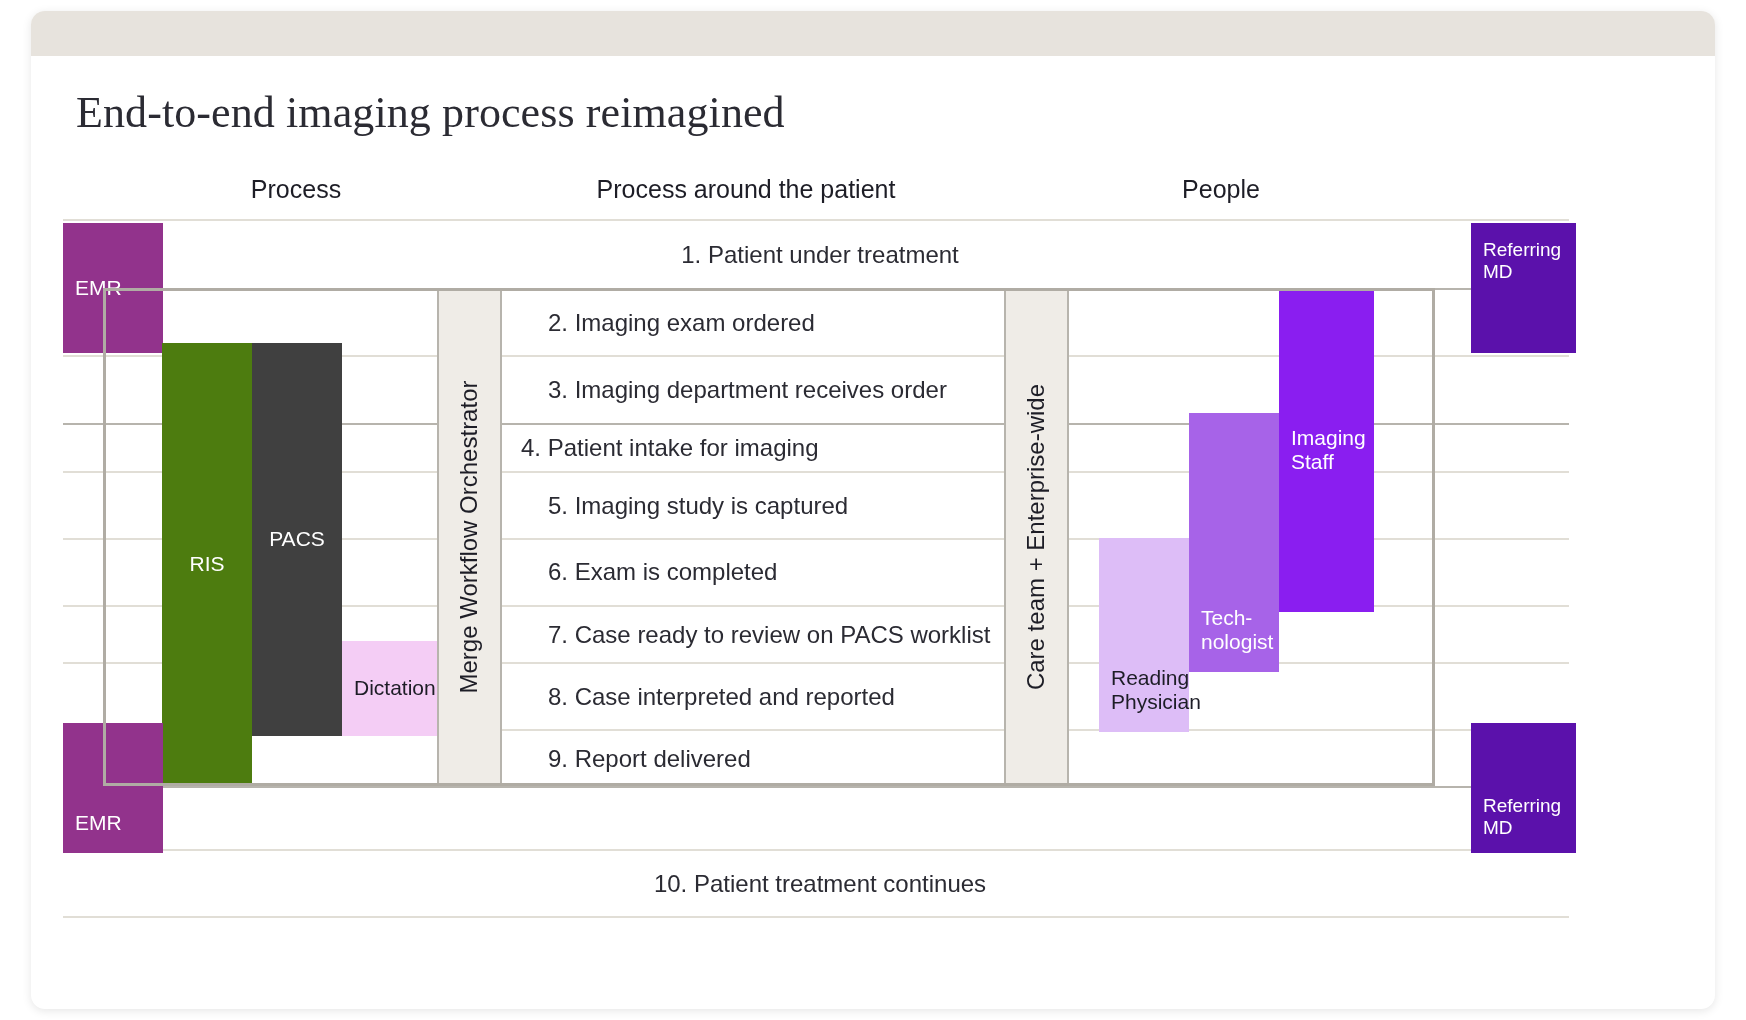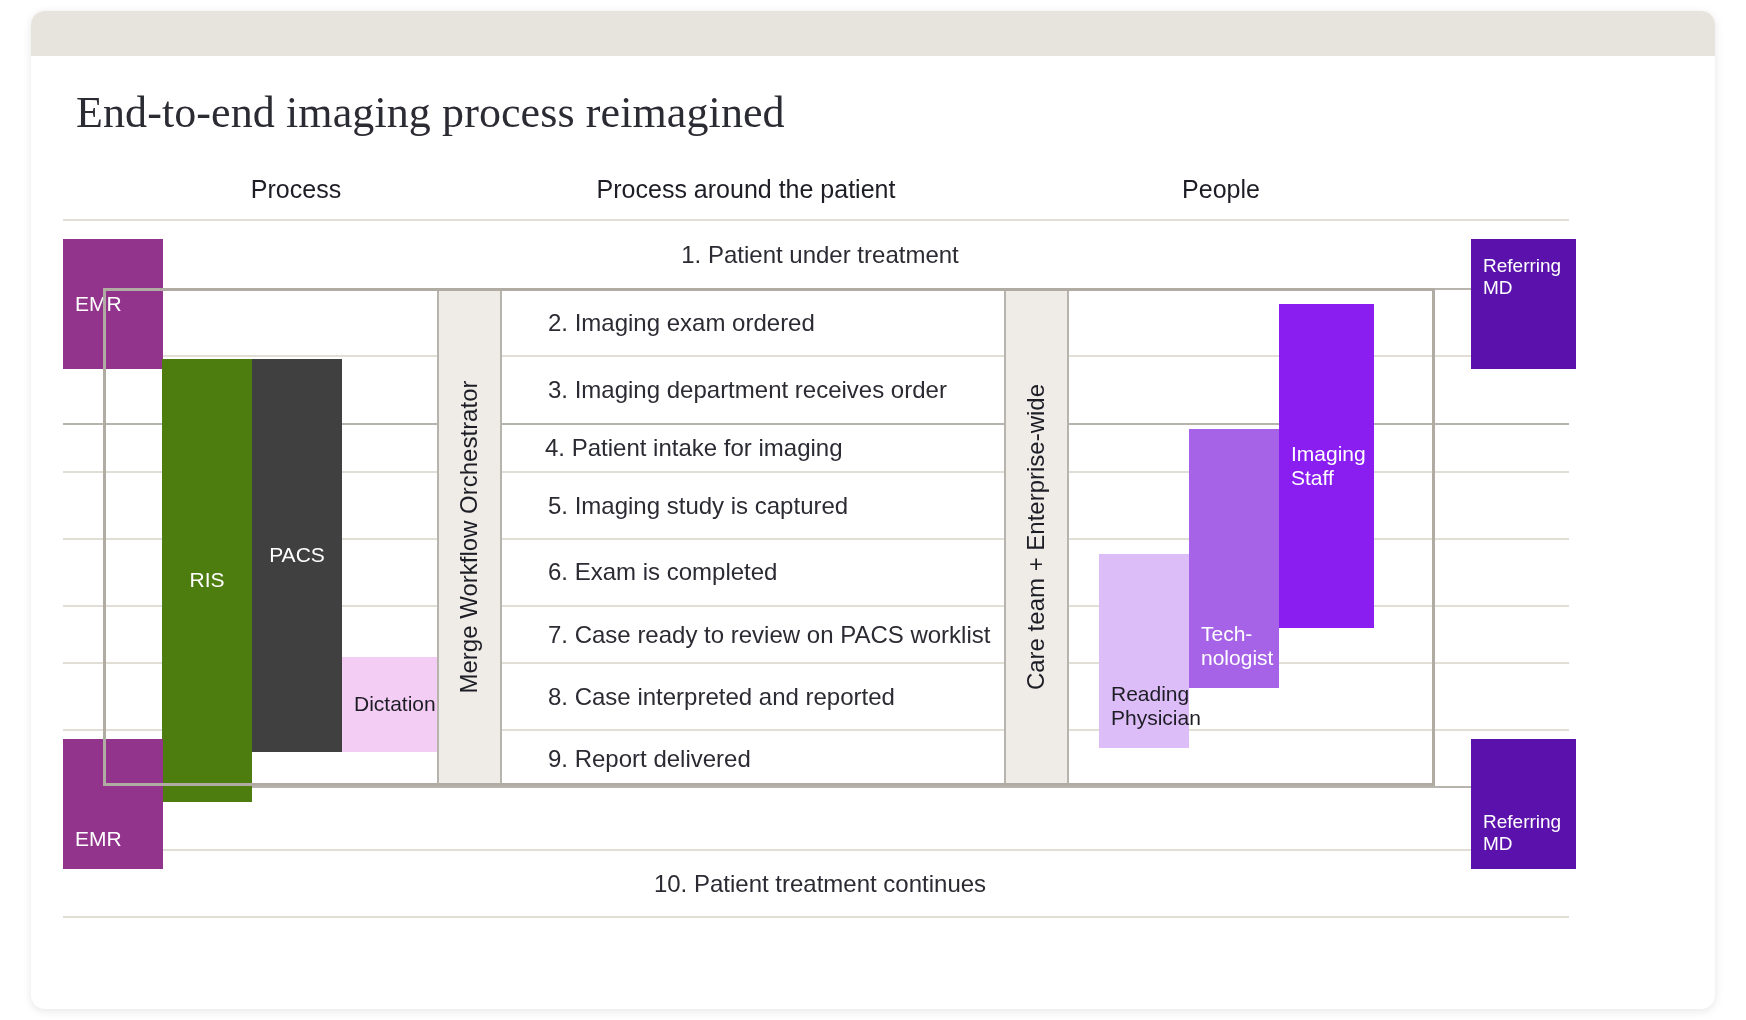--- a/index.html
+++ b/index.html
@@ -65,21 +65,20 @@
     left:32px;
     width:1506px;
   }
   .rowline.dark { background:#b7b4ad; }
 
   
   .block {
     display:flex;
     align-items:center;
     padding:0 12px;
-    margin-top:16px;
   }
   .block .lbl {
     font-size:21px;
     line-height:1.15;
     white-space:pre-line;
   }
   .block.light .lbl { color:#1d1d26; }
   .block.onwhite .lbl { color:#ffffff; }
 
   
@@ -169,21 +168,21 @@
                 align-items:flex-end; padding-bottom:18px;">
       <span class="lbl">EMR</span>
     </div>
 
     <div class="step wide" style="left:32px; top:210px; width:1506px; height:67px;">1. Patient under treatment</div>
 
     <div class="step" style="left:503px; top:279px; width:470px; height:65px;">2. Imaging exam ordered</div>
 
     <div class="step" style="left:503px; top:346px; width:470px; height:66px;">3. Imaging department receives order</div>
 
-    <div class="step" style="left:500px; top:414px; width:470px; height:46px;text-align:center;">4. Patient intake for imaging</div>
+    <div class="step" style="left:476px; top:414px; width:470px; height:46px;text-align:center;">4. Patient intake for imaging</div>
 
     <div class="step" style="left:503px; top:462px; width:470px; height:65px;">5. Imaging study is captured</div>
 
     <div class="step" style="left:503px; top:529px; width:470px; height:64px;">6. Exam is completed</div>
 
     <div class="step" style="left:503px; top:596px; width:480px; height:55px;">7. Case ready to review on PACS worklist</div>
 
     <div class="step" style="left:503px; top:653px; width:470px; height:65px;">8. Case interpreted and reported</div>
 
     <div class="step" style="left:503px; top:720px; width:470px; height:55px;">9. Report delivered</div>

